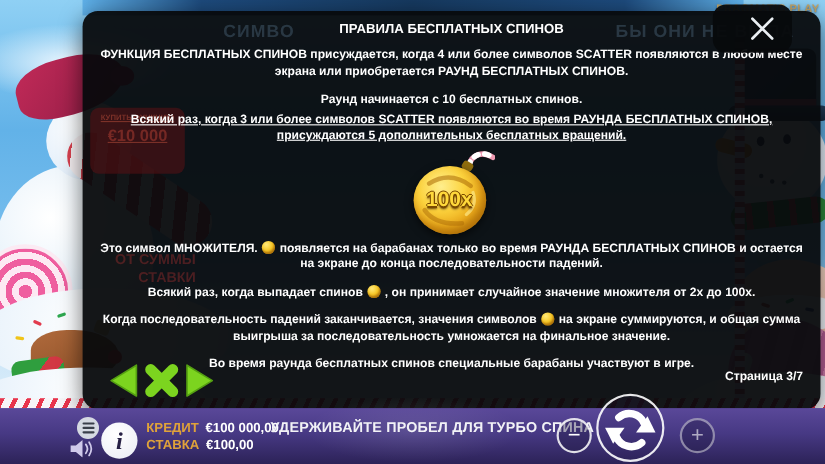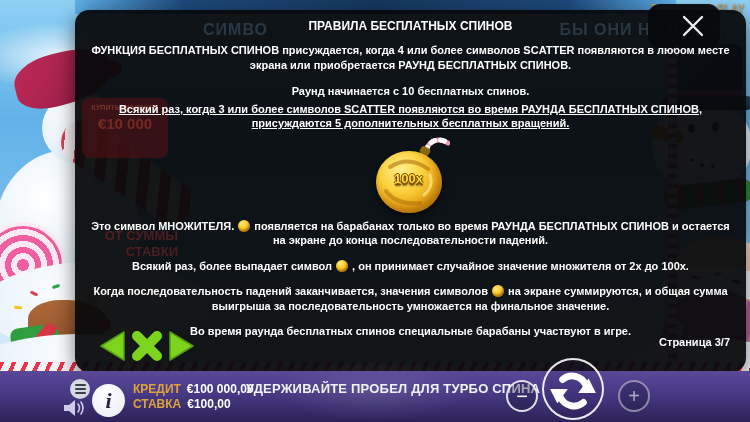--- a/index.html
+++ b/index.html
@@ -72,37 +72,37 @@
   
   .logo{position:absolute;top:3px;right:5px;font-size:10px;letter-spacing:.4px;color:#c3a566;
     text-shadow:0 1px 2px rgba(40,60,90,.7);}
   
   .panel{position:absolute;left:75px;top:10px;width:671px;height:362px;
     background:rgba(7,10,12,.95);border-radius:14px;color:#fff;
     box-shadow:0 6px 20px rgba(0,0,0,.55);}
   .ghost-h{position:absolute;top:11px;font-size:16px;letter-spacing:1px;color:rgba(110,150,180,.28);}
   .ghost-h.gl{left:128px;} .ghost-h.gr{right:24px;}
   .ghost-buy{position:absolute;left:7px;top:88px;width:86px;height:60px;border-radius:8px;
-    background:rgba(90,16,20,.55);text-align:center;color:rgba(190,80,60,.5);}
+    background:rgba(90,16,20,.55);text-align:center;color:rgba(190,80,60,.5);text-decoration:underline;}
   .ghost-buy .t{font-size:7px;margin-top:6px;} .ghost-buy .v{font-size:15px;margin-top:4px;color:rgba(170,60,50,.55);}
   .ghost-sub{position:absolute;left:7px;top:218px;width:96px;text-align:right;
     font-size:13px;line-height:1.2;color:rgba(150,45,45,.45);}
   .p-title{text-align:center;font-size:12px;padding-top:9px;position:relative;}
   .rp{position:relative;text-align:center;font-size:11px;line-height:1.32;margin:10px 14px 0;}
   .rp.tight{margin-top:3px;text-decoration:underline;}
   .coin-inline{display:inline-block;width:12px;height:12px;border-radius:50%;margin:0 4px;vertical-align:-2px;
     background:radial-gradient(circle at 35% 28%,#ffe979,#f7c826 48%,#c8860a);
     box-shadow:inset -1px -2px 2px rgba(140,80,0,.6);}
   
   .coin-wrap{position:relative;width:70px;height:74px;margin:8px auto 0;}
   .coin-body{position:absolute;left:0;bottom:0;width:66px;height:62px;border-radius:50%;
     background:radial-gradient(circle at 38% 30%,#ffee8d 0%,#fcd33e 35%,#eaa91b 62%,#b27105 100%);
     box-shadow:0 3px 8px rgba(0,0,0,.6), inset -3px -5px 8px rgba(150,85,0,.55);}
   .coin-swirl{position:absolute;inset:0;}
-  .coin-label{position:absolute;left:0;right:0;top:20px;text-align:center;font-size:13px;color:#ffd93b;
+  .coin-label{position:absolute;left:0;right:0;top:20px;text-align:center;font-size:19px;color:#ffd93b;
     text-shadow:-1px 0 #7a4a00,1px 0 #7a4a00,0 -1px #7a4a00,0 2px #7a4a00,0 3px 2px rgba(60,30,0,.8);}
   .fuse-cap{position:absolute;left:44px;top:8px;width:10px;height:8px;border-radius:3px;background:#8f6d0e;transform:rotate(30deg);}
   .fuse{position:absolute;left:48px;top:-4px;}
   
   .nav{position:absolute;left:22px;bottom:8px;display:flex;align-items:center;gap:4px;}
   .nav button{background:none;border:none;padding:0;cursor:pointer;line-height:0;}
   .page{position:absolute;right:16px;bottom:24px;font-size:11px;}
   
   .close-btn{position:absolute;left:648px;top:4px;width:72px;height:44px;border-radius:12px;
     background:rgba(7,10,12,.95);border:none;cursor:pointer;line-height:0;}
@@ -221,21 +221,21 @@
           <path d="M48 44 Q58 36 54 24" fill="none" stroke="rgba(255,240,150,.6)" stroke-width="3" stroke-linecap="round"></path>
         </svg>
         <span class="coin-label">100x</span>
       </div>
     </div>
 
     <p class="rp" style="margin-top:6px;">
       <span>Это символ МНОЖИТЕЛЯ.</span><span class="coin-inline"></span><span>появляется на барабанах только во время РАУНДА БЕСПЛАТНЫХ СПИНОВ и остается на экране до конца последовательности падений.</span>
     </p>
     <p class="rp" style="margin-top:11px;">
-      <span>Всякий раз, более выпадает символ</span><span class="coin-inline"></span><span>, он принимает случайное значение множителя от 2x до 100x.</span>
+      <span>Всякий раз, когда выпадает спинов</span><span class="coin-inline"></span><span>, он принимает случайное значение множителя от 2x до 100x.</span>
     </p>
     <p class="rp" style="margin-top:11px;">
       <span>Когда последовательность падений заканчивается, значения символов</span><span class="coin-inline"></span><span>на экране суммируются, и общая сумма выигрыша за последовательность умножается на финальное значение.</span>
     </p>
     <p class="rp" style="margin:11px 90px 0;">
       <span>Во время раунда бесплатных спинов специальные барабаны участвуют в игре.</span>
     </p>
 
     <div class="nav">
       <button title="">

